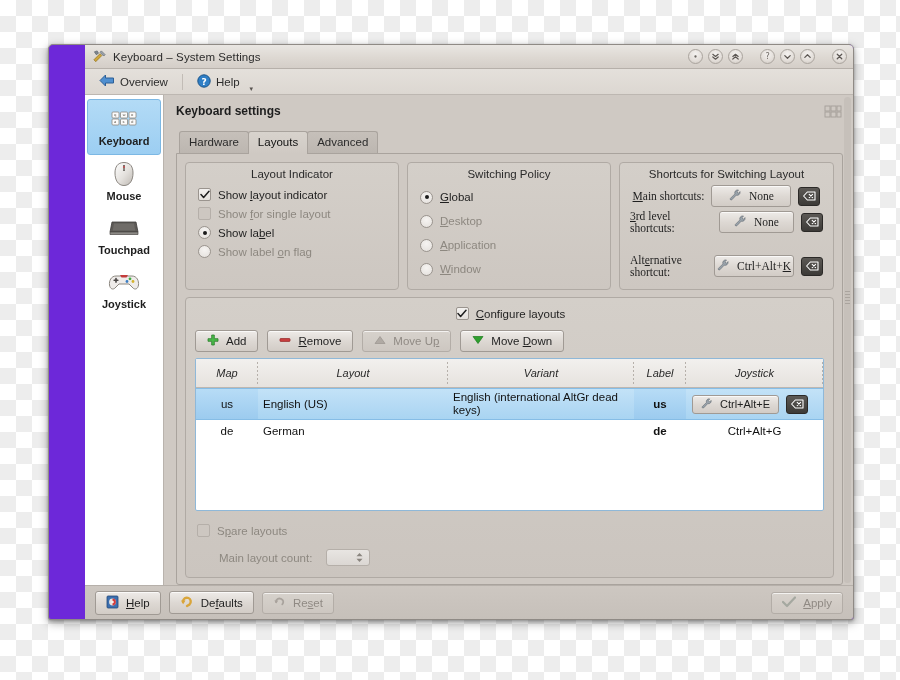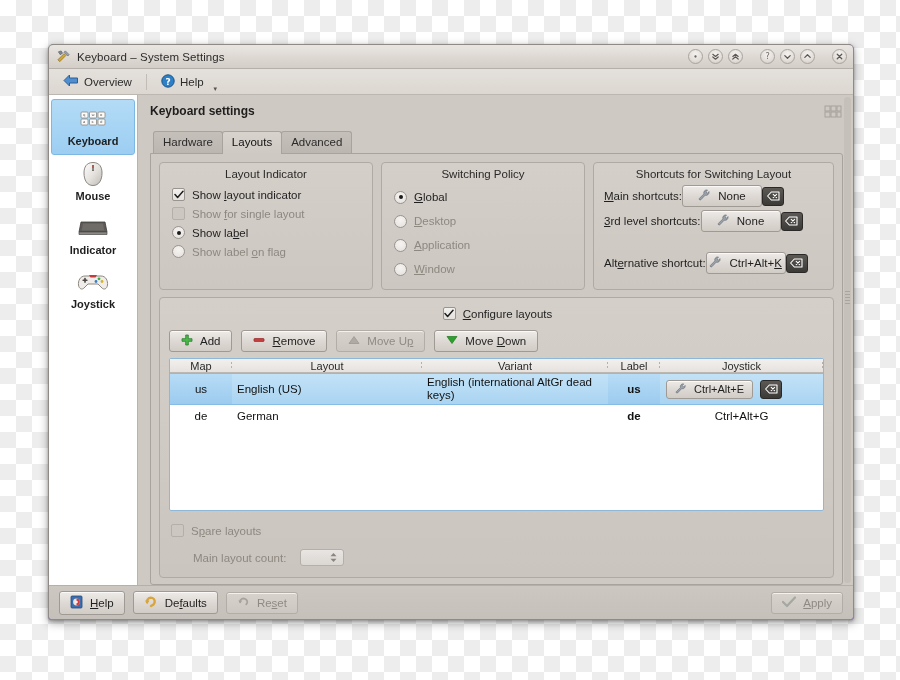--- a/index.html
+++ b/index.html
@@ -22,20 +22,21 @@
   .window {
     position: absolute;
     left: 48px; top: 44px;
     width: 806px; height: 576px;
     background: #6d28d9;
     border: 1px solid #8f8a85;
     border-radius: 5px 5px 3px 3px;
     box-shadow: 0 3px 10px rgba(0,0,0,0.35), 0 1px 3px rgba(0,0,0,0.25);
     display: flex; flex-direction: column;
     overflow: hidden;
+    padding-left: 36px;
   }
 
   
   .titlebar {
     height: 24px;
     background: linear-gradient(to bottom, #e9e6e2 0%, #ddd8d2 55%, #d4cec8 100%);
     border-bottom: 1px solid #b6b0aa;
     display: flex; align-items: center;
     padding: 0 6px 0 7px;
     position: relative;
@@ -75,21 +76,21 @@
     white-space: nowrap;
   }
   .tb-sep { width: 1px; height: 16px; background: #c2bcb6; margin: 0 4px; }
   .tb-caret { font-size: 7px; color: #595450; align-self: flex-end; margin-bottom: 1px; }
 
   
   .wbody { flex: 1; display: flex; min-height: 0; }
 
   
   .sidebar {
-    width: 89px; background: #ffffff;
+    width: 79px; background: #ffffff;
     border-right: 1px solid #b9b3ad;
     padding-top: 4px;
     flex: 0 0 auto;
   }
   .side-item {
     display: flex; flex-direction: column; align-items: center;
     gap: 3px; padding: 6px 2px 7px;
     font-size: 11px; font-weight: bold; color: #1e1e1e;
     margin: 0 2px;
   }
@@ -171,21 +172,21 @@
     background: radial-gradient(circle at 50% 35%, #f6f4f2 0%, #e3dfdb 100%);
     display: flex; align-items: center; justify-content: center;
   }
   .radio .dot { width: 4px; height: 4px; border-radius: 50%; background: #1b1b1b; }
   .dim { color: #8d8880; }
   .dim .cbox { border-color: #b5afa9; background: #cdc7c1; }
 
   u.mn { text-decoration: underline; text-underline-offset: 1px; }
 
   
-  .sc-row { display: flex; align-items: center; margin: 3px 0 0; justify-content: flex-start; }
+  .sc-row { display: flex; align-items: center; gap: 7px; margin: 3px 0 0; justify-content: center; font-family: Liberation Serif, serif; }
   .sc-label { font-size: 11.5px; color: #1f1f1f; }
   .btn {
     display: inline-flex; align-items: center; justify-content: center; gap: 7px;
     border: 1px solid #a09a94; border-radius: 3px;
     background: linear-gradient(to bottom, #eeebe8 0%, #ddd8d3 52%, #d2ccc6 100%);
     font-size: 11.5px; color: #1f1f1f;
     padding: 3px 10px; white-space: nowrap;
     box-shadow: inset 0 1px 0 rgba(255,255,255,.7);
   }
   .btn.keybtn { width: 80px; padding: 3px 6px; }
@@ -212,24 +213,24 @@
   
   .tablewrap {
     flex: 1; min-height: 0;
     background: #ffffff;
     border: 1px solid #8fb8d8;
     border-radius: 2px;
     overflow: hidden;
     display: flex; flex-direction: column;
   }
   .thead {
-    display: flex; height: 14px; flex: 0 0 auto;
+    display: flex; height: 29px; flex: 0 0 auto;
     background: linear-gradient(to bottom, #f2f0ee 0%, #e6e2de 100%);
     border-bottom: 1px solid #bdb7b1;
-    font-size: 11px; color: #2a2a2a;
+    font-size: 11px; color: #2a2a2a; font-style: italic;
   }
   .th { display: flex; align-items: center; justify-content: center; position: relative; }
   .th .grip {
     position: absolute; right: 0; top: 3px; bottom: 3px; width: 1px;
     background: repeating-linear-gradient(to bottom, #b6b0aa 0 2px, transparent 2px 4px);
   }
   .c-map { width: 62px; }
   .c-layout { width: 190px; }
   .c-variant { width: 186px; }
   .c-label { width: 52px; }
@@ -397,21 +398,21 @@
       </div>
 
       <div class="side-item">
         <span class="side-icon">
           <svg width="34" height="22" viewBox="0 0 34 22">
             <path d="M5 5 L29 5 L31 15 L3 15 Z" fill="#5d5a57" stroke="#3f3c3a" stroke-width=".8"></path>
             <path d="M3 15 L31 15 L31 17.5 L3 17.5 Z" fill="#8d8a86" stroke="#4a4745" stroke-width=".7"></path>
             <path d="M7 6.5 L27 6.5 L28.2 13.5 L5.8 13.5 Z" fill="#6f6c68"></path>
           </svg>
         </span>
-        <span>Indicator</span>
+        <span>Touchpad</span>
       </div>
 
       <div class="side-item">
         <span class="side-icon">
           <svg width="32" height="22" viewBox="0 0 32 22">
             <path d="M8 5 C3 5 1 10 1.5 14 C2 18 5 19 7 17 L11 13 L21 13 L25 17 C27 19 30 18 30.5 14 C31 10 29 5 24 5 Z" fill="#efecea" stroke="#8d8880" stroke-width="1"></path>
             <rect x="5.5" y="8.5" width="5" height="1.6" rx=".6" fill="#4a4745"></rect>
             <rect x="7.2" y="6.8" width="1.6" height="5" rx=".6" fill="#4a4745"></rect>
             <circle cx="22" cy="7.8" r="1.4" fill="#3faa3f"></circle>
             <circle cx="25" cy="10.5" r="1.4" fill="#d4b32c"></circle>

